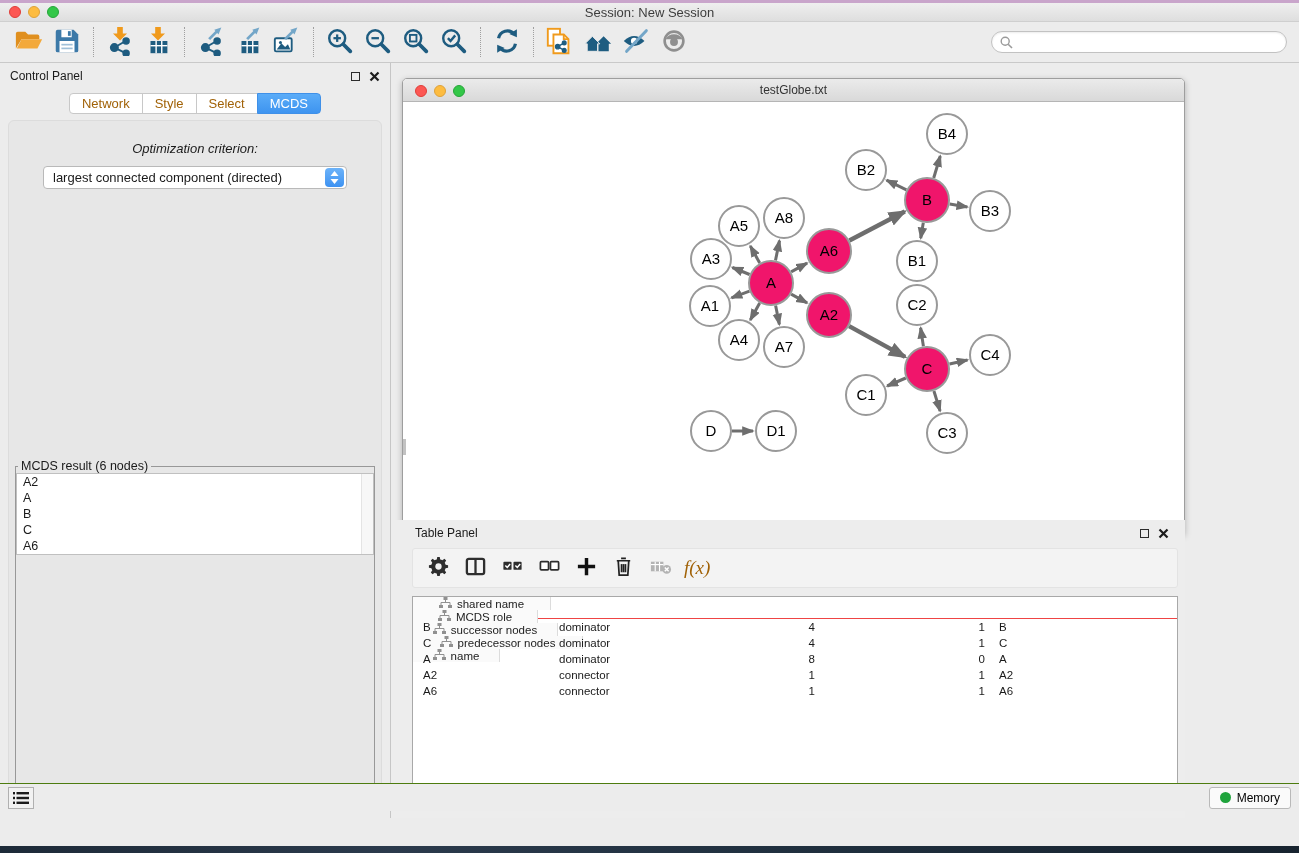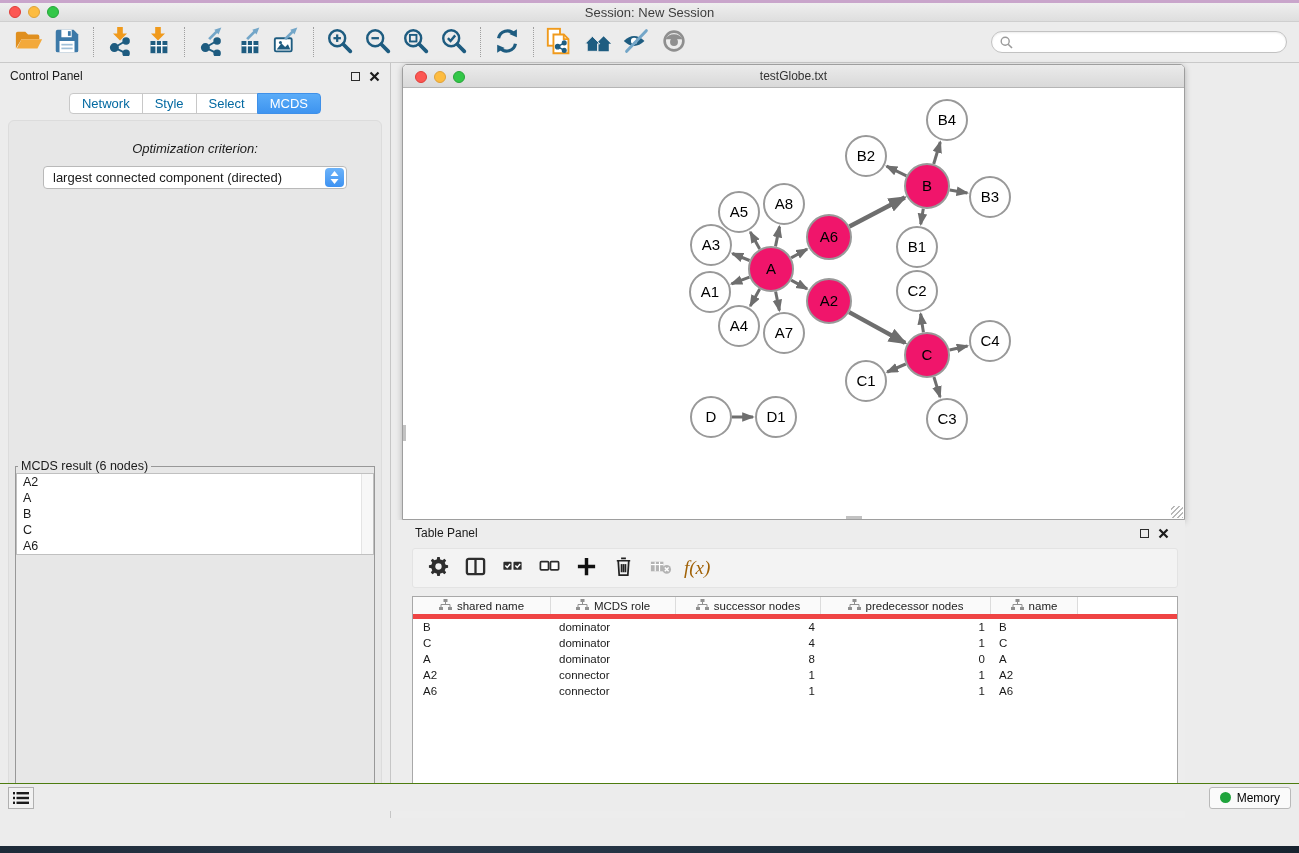--- a/index.html
+++ b/index.html
@@ -37,21 +37,21 @@
 
   
   .control-panel { width:391px; height:100%; background:#ececec; border-right:1px solid #c6c6c6;
     display:flex; flex-direction:column; position:relative; }
   .panel-head { height:26px; display:flex; align-items:center; padding:0 10px; }
   .panel-title { font-size:12px; color:#1a1a1a; }
   .panel-head .win-icons { margin-left:auto; display:flex; gap:9px; align-items:center; }
   .cp-tabs { display:flex; justify-content:center; margin:4px 0 6px; }
   .seg { display:inline-flex; }
   .seg-btn { font-size:13px; height:21px; padding:0 12px; background:#fff; border:1px solid #c8c8c8;
-    margin-left:-1px; color:#0369a1; }
+    margin-left:-1px; color:#a16207; }
   .seg-btn:first-child { border-radius:4px 0 0 4px; margin-left:0; }
   .seg-btn:last-child { border-radius:0 4px 4px 0; }
   .seg-btn.active { background:linear-gradient(#5aacf8,#3e94f0); border-color:#3f90e8; color:#fff; }
   .cp-content { flex:1; margin:0 8px 14px; background:#e7e7e7; border:1px solid #dcdcdc; border-radius:6px;
     display:flex; flex-direction:column; overflow:hidden; }
   .opt-label { text-align:center; font-size:13px; margin-top:20px;font-style:italic; }
   .select-box { margin:10px 34px 0; height:23px; background:#fff; border:1px solid #b9b9b9; border-radius:4px;
     display:flex; align-items:center; position:relative; }
   .select-box .sel-text { flex:1; font-size:13px; padding-left:9px; white-space:nowrap; overflow:hidden; }
   .stepper { width:19px; height:19px; margin-right:2px; border-radius:4px;
@@ -63,42 +63,42 @@
   .cp-spacer { flex:1; }
   .result-fieldset { margin:0 6px 8px; height:336px; border:1px solid #989898; background:transparent; padding:0; }
   .result-fieldset legend { font-size:12.5px; padding:0 3px; margin-left:2px; }
   .result-list { width:100%; height:100%; background:#fff; border:1px solid #c0c0c0; position:relative; overflow:hidden; }
   .result-item { font-size:12.5px; line-height:16px; padding-left:6px; }
   .list-scroll { position:absolute; right:0; top:0; width:12px; height:100%; background:#f7f7f7; border-left:1px solid #e4e4e4; }
 
   
   .right-col { flex:1; position:relative; }
 
-  .net-window { position:absolute; top:1px; left:11px; right:0; height:456px;
+  .net-window { position:absolute; top:15px; left:11px; right:0; height:456px;
     border:1px solid #9e9e9e; border-radius:5px 5px 0 0; background:#fff;
     box-shadow:0 2px 6px rgba(0,0,0,.25); overflow:hidden; }
   .net-titlebar { height:23px; background:linear-gradient(#ebebeb,#d9d9d9); border-bottom:1px solid #b5b5b5;
     position:relative; display:flex; align-items:center; }
   .net-titlebar .lights { left:12px; top:6px; }
   .net-titlebar .title { width:100%; text-align:center; font-size:12px; color:#333; }
   .net-canvas { position:relative; width:100%; height:431px; background:#fff; }
   .resize-grip { position:absolute; right:1px; bottom:1px; width:12px; height:12px;
     background:repeating-linear-gradient(135deg, transparent 0 2px, #b9b9b9 2px 3.5px); }
   .scroll-mark-v { position:absolute; left:0px; top:337px; width:3px; height:16px; background:#c2c2c2; }
   .scroll-mark-h { position:absolute; left:443px; bottom:0px; width:16px; height:3px; background:#c2c2c2; }
 
   
   .table-panel { position:absolute; top:457px; left:0; right:0; height:298px; background:#ededed; }
   .tp-head { height:26px; display:flex; align-items:center; padding:0 16px 0 24px; }
   .tp-toolbar { margin:2px 7px 0 21px; height:40px; background:#f3f3f3; border:1px solid #e3e3e3; border-radius:3px;
     display:flex; align-items:center; gap:7px; padding:0 10px; }
   .tp-btn { width:30px; height:32px; display:flex; align-items:center; justify-content:center; }
   .fx-label { font-family:"Liberation Serif", serif; font-style:italic; font-size:19px; color:#a16207; padding-left:2px; }
   .data-table { margin:8px 7px 0 21px; height:188px; background:#fff; border:1px solid #a8a8a8; overflow:hidden; }
-  .thead { display:flex; height:22px; border-bottom:5px solid #ef4444; }
+  .thead { display:flex; height:22px; border-bottom:1px solid #ef4444;flex-direction:column; }
   .th { background:#fafafa; border-right:1px solid #dcdcdc; display:flex; align-items:center;
     justify-content:center; gap:5px; font-size:11.5px; color:#222; }
   .th:last-child { border-right:1px solid #dcdcdc; }
   .trow { display:flex; height:16px; align-items:center; }
   .td { font-size:11.5px; white-space:nowrap; overflow:hidden; }
   .td.left { padding-left:10px; }
   .td.left2 { padding-left:8px; }
   .td.right { text-align:right; padding-right:6px; }
   .tp-tabs { display:flex; justify-content:center; margin-top:6px; }
   .tp-tabs .seg-btn { height:22px; font-size:13px; }

